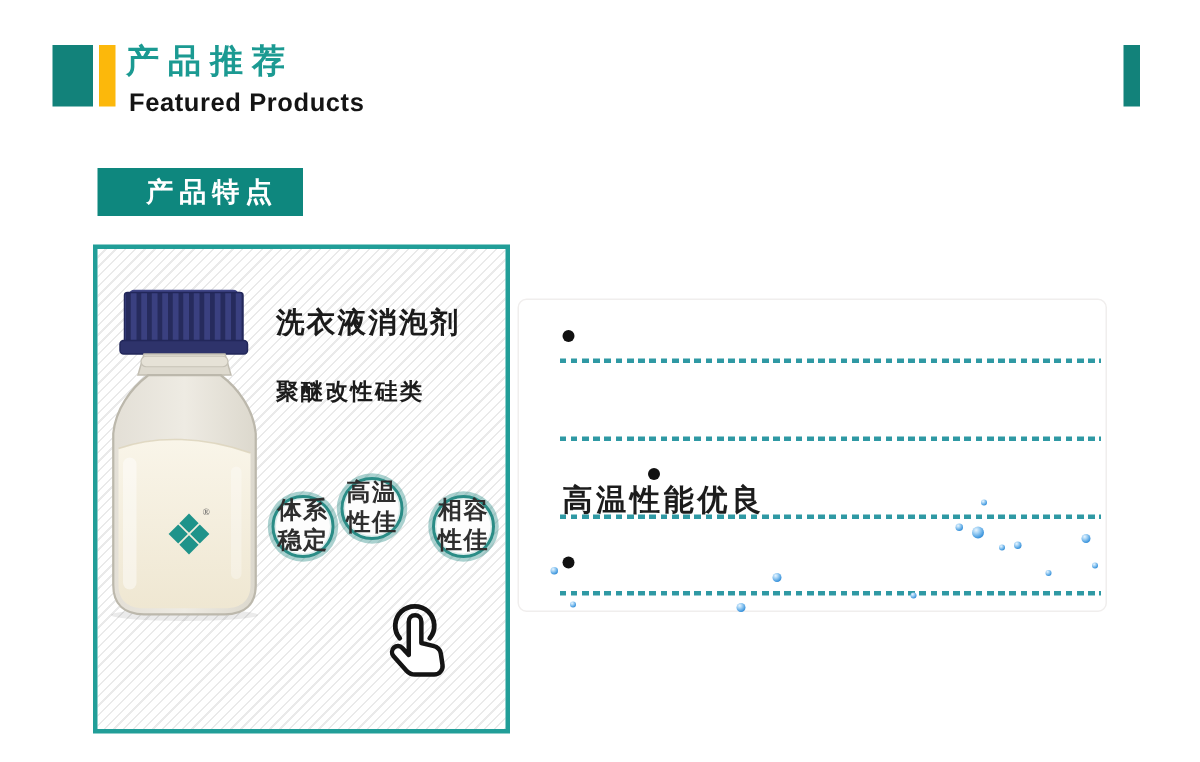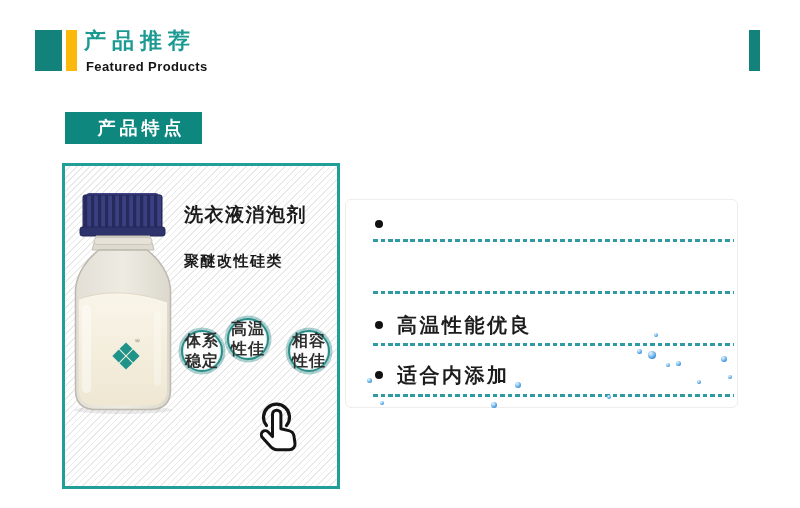--- a/index.html
+++ b/index.html
@@ -5,21 +5,21 @@
   * { margin:0; padding:0; box-sizing:border-box; }
   html,body { width:800px; height:508px; background:#ffffff; overflow:hidden;
               font-family:"Liberation Sans","DejaVu Sans",sans-serif; }
   .abs { position:absolute; }
 
   
   .hdr-bar-teal   { left:35px; top:30px; width:27px; height:41px; background:var(--teal-dark); }
   .hdr-bar-yellow { left:66px; top:30px; width:11px; height:41px; background:var(--yellow); }
   .hdr-title { left:84px; top:26px; font-size:22px; font-weight:bold;
                color:var(--teal-title); letter-spacing:6px; }
-  .hdr-sub   { left:86px; top:59px; font-size:13px; font-weight:bold;
+  .hdr-sub   { left:86px; top:59px; font-size:17px; font-weight:bold;
                color:#141414; letter-spacing:0.4px; }
   .hdr-bar-right { left:749px; top:30px; width:11px; height:41px; background:var(--teal-dark); }
 
   
   .section-badge { left:65px; top:112px; width:137px; height:32px;
                    background:var(--teal-badge); color:#fff; font-size:18px; font-weight:bold;
                    letter-spacing:4px; display:flex; align-items:center; justify-content:center;
                    padding-left:16px; }
 
   
@@ -42,21 +42,21 @@
 
   
   .hand-cursor { left:250px; top:401px; z-index:5; }
 
   
   .features-panel { left:345px; top:199px; width:393px; height:209px; background:#fff;
                     border:1px solid #f0eeed; border-radius:6px; z-index:1; }
   .feat-item { left:29px; height:26px; display:flex; align-items:center; }
   .feat-bullet { width:8px; height:8px; border-radius:50%; background:#111; margin-right:14px; flex:none; }
   .feat-text { font-size:20px; font-weight:bold; color:#1c1c1c; letter-spacing:2.5px; }
-  .feat-i1 { top:11px; }  .feat-i2 { top:61px; }  .feat-i3 { top:112px; }  .feat-i4 { top:162px; }
+  .feat-i1 { top:11px; }  .feat-i2 { top:61px; }  .feat-i3 { top:112px;flex-direction:column; }  .feat-i4 { top:162px; }
   .dash-line { left:27px; width:361px; height:2.5px;
                background:repeating-linear-gradient(90deg,var(--teal-dash) 0 4.5px,transparent 4.5px 7.5px); }
   .dash-l1 { top:39px; } .dash-l2 { top:91px; } .dash-l3 { top:143px; } .dash-l4 { top:194px; }
 
   
   .droplet { border-radius:50%; z-index:3;
              background:radial-gradient(circle at 35% 30%, #e8f4fe 0%, #9fd0f4 30%, #3e96dd 70%, #1a6cb4 100%); }
 </style>
 </head>
 <body>
@@ -144,21 +144,20 @@
   <div class="abs dash-line dash-l2"></div>
 
   <div class="abs feat-item feat-i3">
     <span class="feat-bullet"></span>
     <span class="feat-text">高温性能优良</span>
   </div>
   <div class="abs dash-line dash-l3"></div>
 
   <div class="abs feat-item feat-i4">
     <span class="feat-bullet"></span>
-    <span class="feat-text">适合内添加</span>
   </div>
   <div class="abs dash-line dash-l4"></div>
 </div>
 
 <div class="abs droplet" style="left:654px;top:333px;width:4px;height:4px;"></div>
 <div class="abs droplet" style="left:637px;top:349px;width:5px;height:5px;"></div>
 <div class="abs droplet" style="left:648px;top:351px;width:8px;height:8px;"></div>
 <div class="abs droplet" style="left:666px;top:363px;width:4px;height:4px;"></div>
 <div class="abs droplet" style="left:676px;top:361px;width:5px;height:5px;"></div>
 <div class="abs droplet" style="left:721px;top:356px;width:6px;height:6px;"></div>

